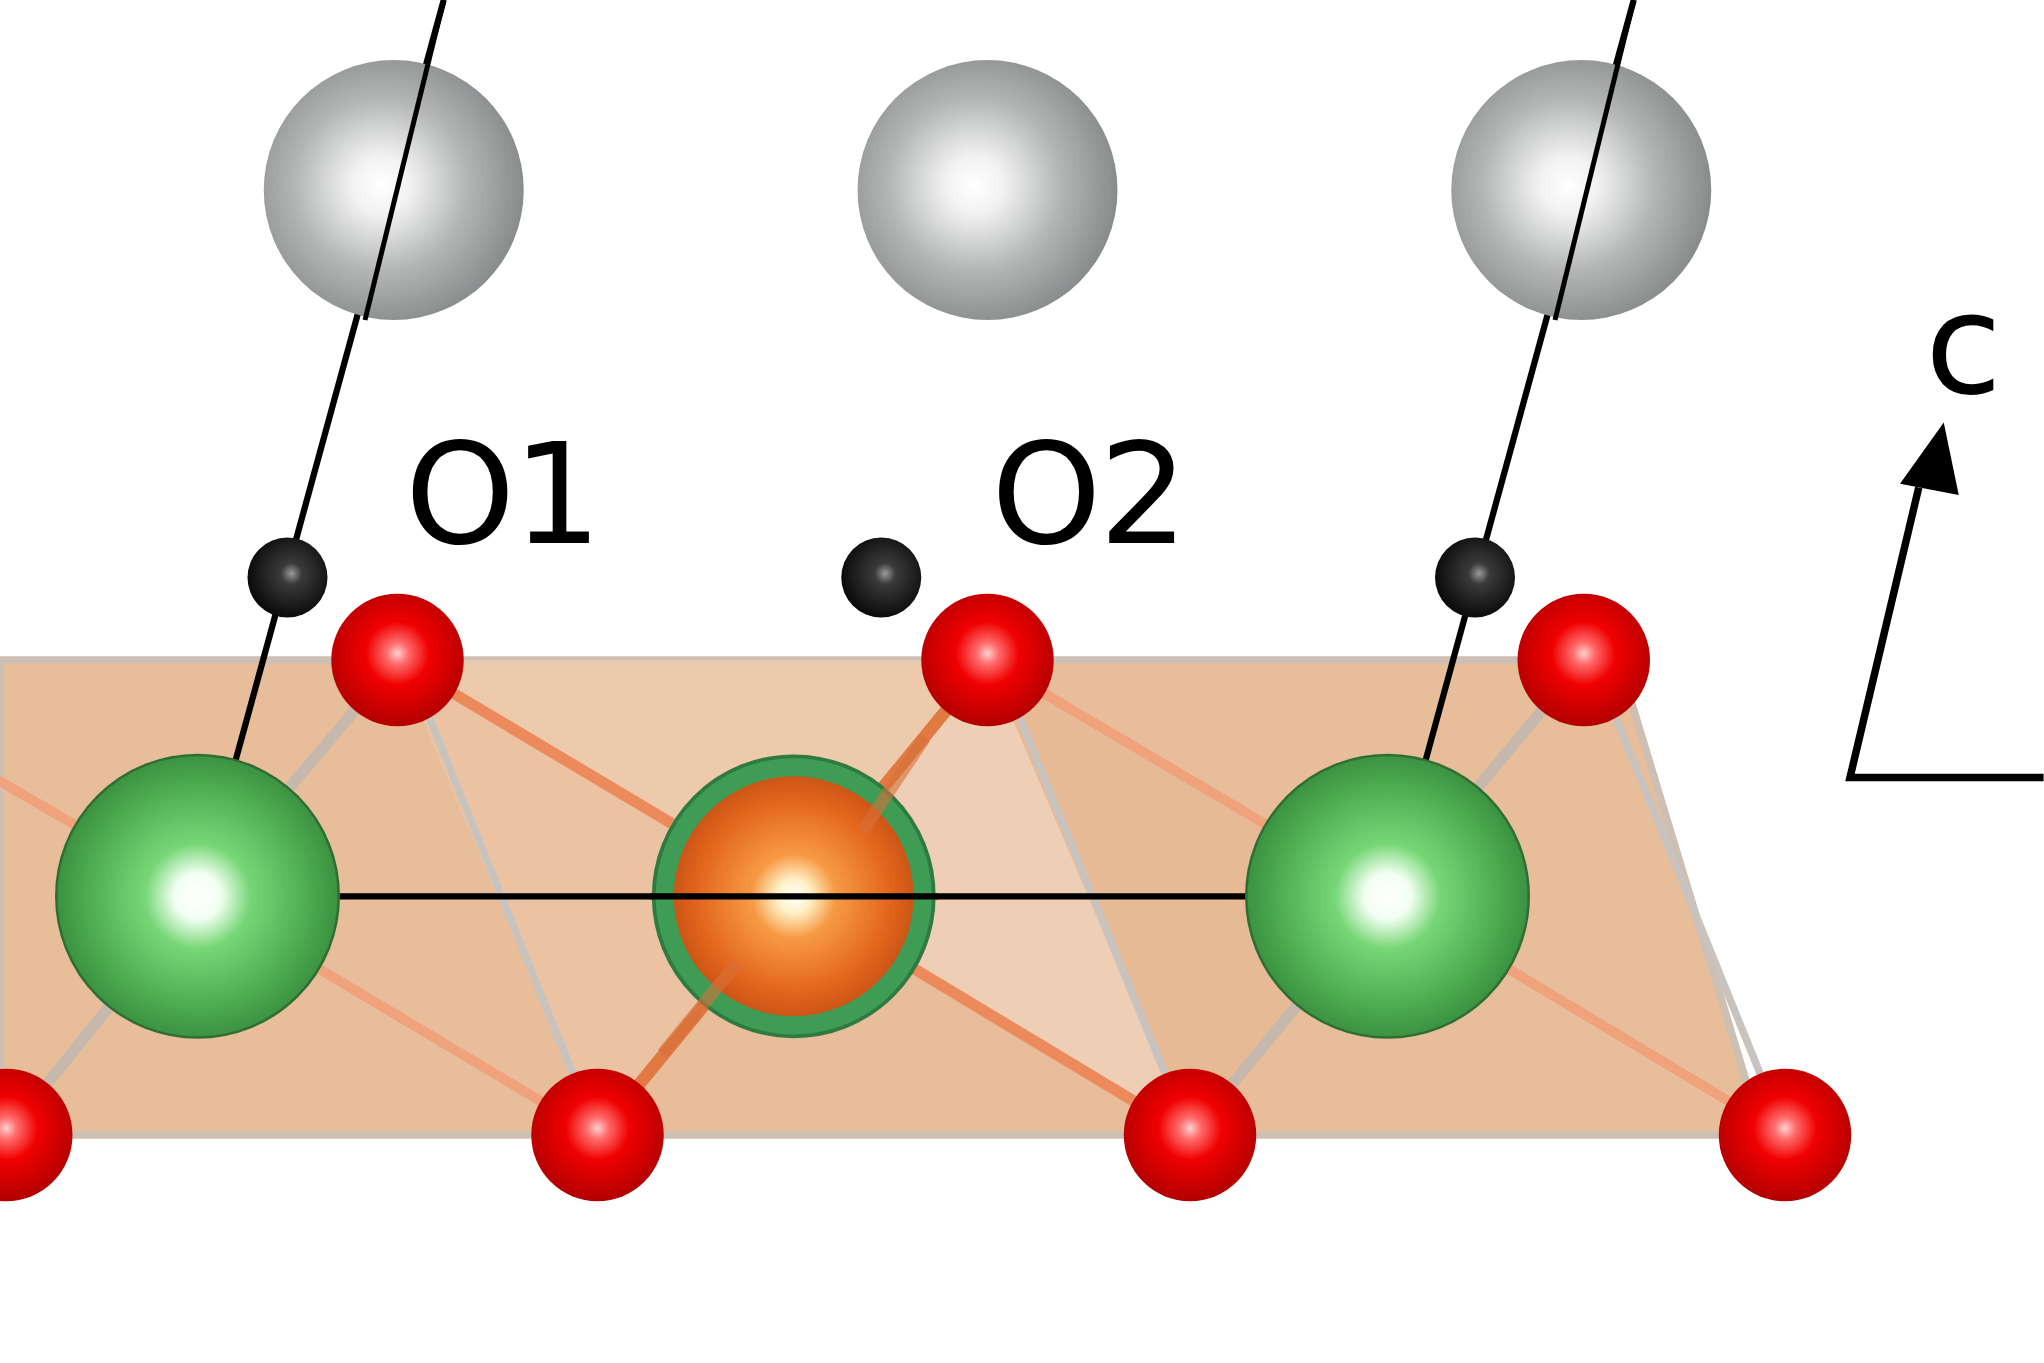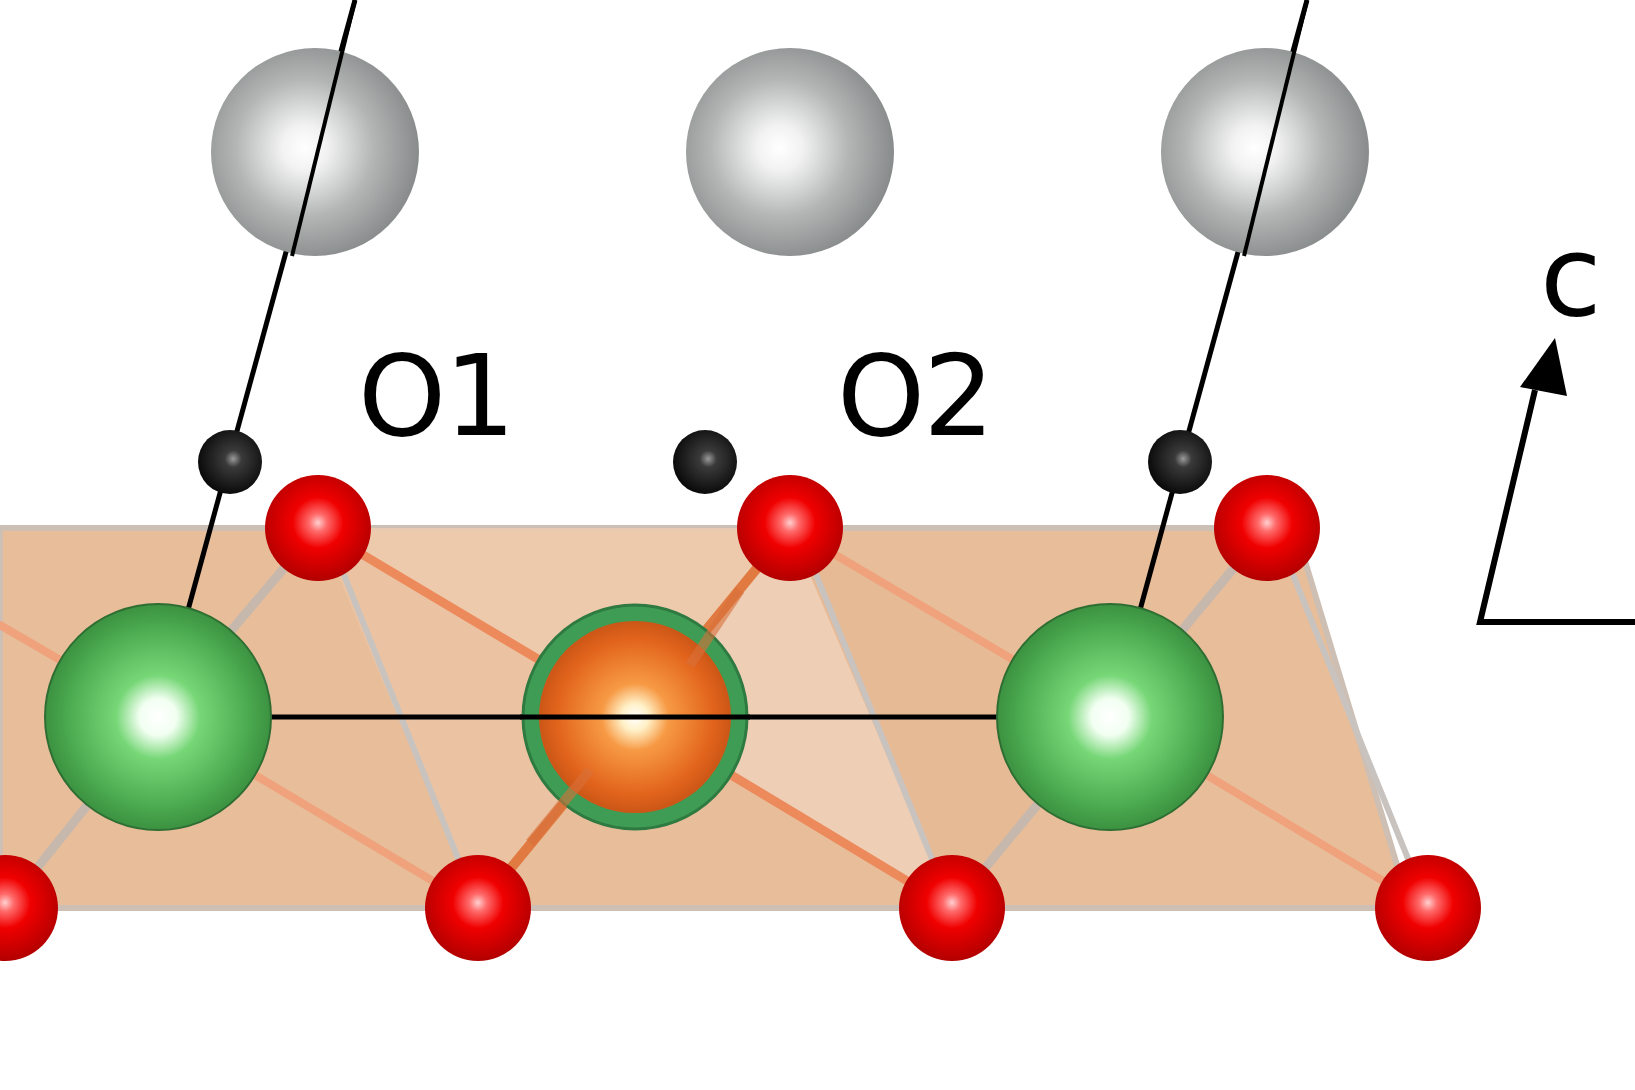--- a/index.html
+++ b/index.html
@@ -119,15 +119,15 @@
     <line x1="530" y1="843" x2="590" y2="770" stroke="#d9703a" stroke-width="10" opacity="0.6"></line>
     <line x1="520" y1="717" x2="750" y2="717" stroke="#000" stroke-width="5"></line>
   </g>
 
   <g>
     <polyline points="1635,622 1480,622 1535,390" fill="none" stroke="#000" stroke-width="6"></polyline>
     <polygon points="1555,338 1520,387 1567,396" fill="#000"></polygon>
   </g>
 </svg>
 
-<div class="label" style="left:358px; top:340px;">O1</div>
-<div class="label" style="left:837px; top:340px;">O2</div>
+<div class="label" style="left:324px; top:340px;">O1</div>
+<div class="label" style="left:793px; top:340px;">O2</div>
 <div class="label" style="left:1540px; top:220px;">c</div>
 
 </body></html>

